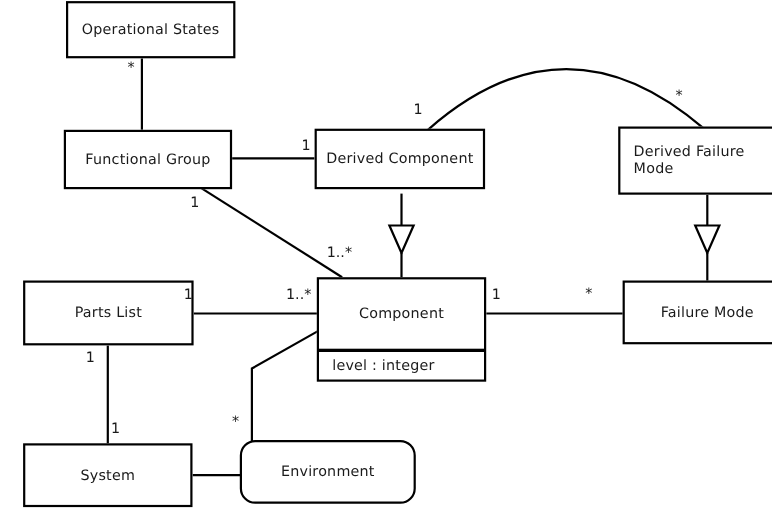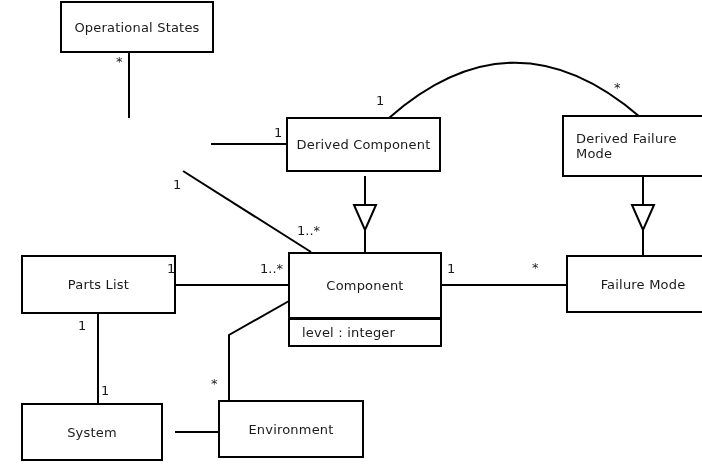--- a/index.html
+++ b/index.html
@@ -35,22 +35,22 @@
     z-index: 1;
     letter-spacing: 0.2px;
   }
   
   .box-operational-states   { left: 40px;  top: 1px;   width: 154px; height: 52px; }
   .box-functional-group     { left: 38px;  top: 118px; width: 153px; height: 54px; }
   .box-derived-component    { left: 266px; top: 117px; width: 155px; height: 55px; }
   .box-derived-failure-mode { left: 542px; top: 115px; width: 157px; height: 62px; padding-left: 12px; }
   .box-parts-list           { left: 1px;   top: 255px; width: 155px; height: 59px; }
   .box-failure-mode         { left: 546px; top: 255px; width: 154px; height: 58px; }
-  .box-system               { left: 1px;   top: 403px; width: 142px; height: 58px; }
-  .box-environment          { left: 198px; top: 400px; width: 146px; height: 58px; }
+  .box-system               { left: 1px;   top: 403px; width: 154px; height: 58px; }
+  .box-environment          { left: 198px; top: 400px; width: 160px; height: 58px; border-radius: 14px; }
 
   .box-component {
     left: 268px; top: 252px; width: 154px; height: 95px;
     flex-direction: column;
     align-items: stretch;
     justify-content: flex-start;
     padding: 0;
   }
   .box-component .name-compartment {
     height: 63px;
@@ -97,20 +97,23 @@
     <line x1="156" y1="285" x2="269" y2="285"></line>
     <line x1="78" y1="314" x2="78" y2="404"></line>
     <line x1="155" y1="432" x2="199" y2="432"></line>
     <polyline points="209,401 209,335 269,301"></polyline>
   </svg>
 
   <div class="uml-box box-operational-states">
     <span>Operational States</span>
   </div>
 
+  <div class="uml-box box-functional-group">
+    <span>Functional Group</span>
+  </div>
 
   <div class="uml-box box-derived-component">
     <span>Derived Component</span>
   </div>
 
   <div class="uml-box box-derived-failure-mode">
     <span>Derived Failure Mode</span>
   </div>
 
   <div class="uml-box box-parts-list">

